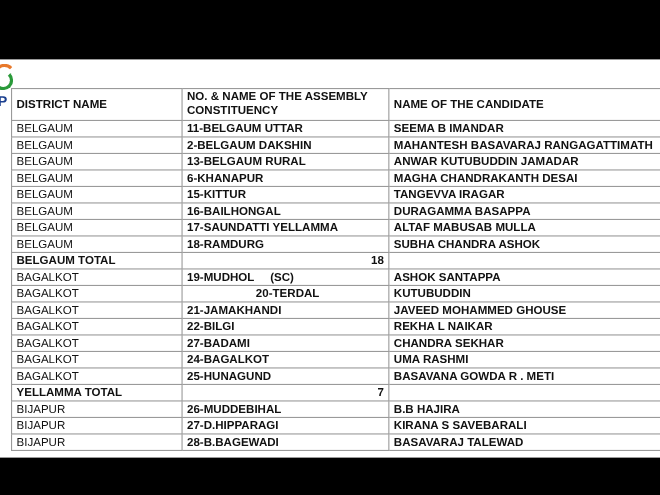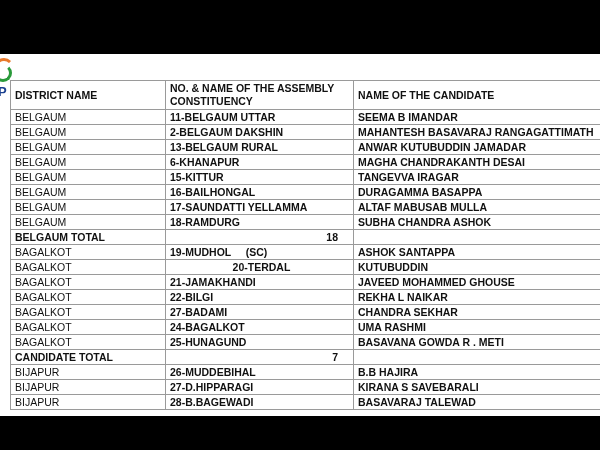--- a/index.html
+++ b/index.html
@@ -7,21 +7,21 @@
   .page { position:absolute; left:0; top:54px; width:600px; height:362px; background:#fff; overflow:hidden; }
   .logo { position:absolute; left:0; top:2px; width:10px; height:48px; }
   .logo .arc1 { position:absolute; left:-6px; top:2px; width:14px; height:14px; border-radius:50%; border:3px solid #e8792b; border-right-color:transparent; border-bottom-color:transparent; }
   .logo .arc2 { position:absolute; left:-6px; top:8px; width:12px; height:12px; border-radius:50%; border:3px solid #2a9a3a; border-left-color:transparent; border-top-color:transparent; }
   .logo .letter { position:absolute; left:-2px; top:28px; font-weight:bold; color:#1a3f8f; font-size:13px; font-family:"Liberation Sans", sans-serif; }
   table { position:absolute; left:10px; top:26px; border-collapse:collapse; table-layout:fixed; width:610px; font-size:10.5px; color:#111; }
   td, th { border:1px solid #9a9a9a; padding:0 0 0 4px; height:14px; line-height:14px; white-space:nowrap; overflow:hidden; text-align:left; }
   th { font-weight:bold; height:28px; line-height:13px; vertical-align:middle; }
   td.c2, td.c3 { font-weight:bold; }
   tr.total td { font-weight:bold;margin-top:16px; }
-  td.num { text-align:right; padding-right:15px; }
+  td.num { text-align:right; padding-right:4px; }
   col.c1 { width:155px; } col.c2 { width:188px; } col.c3 { width:267px; }
 </style>
 </head>
 <body>
 
 <div class="page">
   <div class="logo">
     <div class="arc1"></div>
     <div class="arc2"></div>
     <div class="letter">P</div>
@@ -115,21 +115,21 @@
           <td class="c1">BAGALKOT</td>
           <td class="c2" style="white-space:pre;margin-top:32px;">24-BAGALKOT</td>
           <td class="c3">UMA RASHMI</td>
         </tr>
         <tr>
           <td class="c1">BAGALKOT</td>
           <td class="c2" style="white-space:pre;">25-HUNAGUND</td>
           <td class="c3">BASAVANA GOWDA R . METI</td>
         </tr>
         <tr class="total">
-          <td>CANDIDATE TOTAL</td>
+          <td>YELLAMMA TOTAL</td>
           <td class="num">7</td>
           <td></td>
         </tr>
         <tr>
           <td class="c1">BIJAPUR</td>
           <td class="c2" style="white-space:pre;">26-MUDDEBIHAL</td>
           <td class="c3">B.B HAJIRA</td>
         </tr>
         <tr>
           <td class="c1">BIJAPUR</td>

